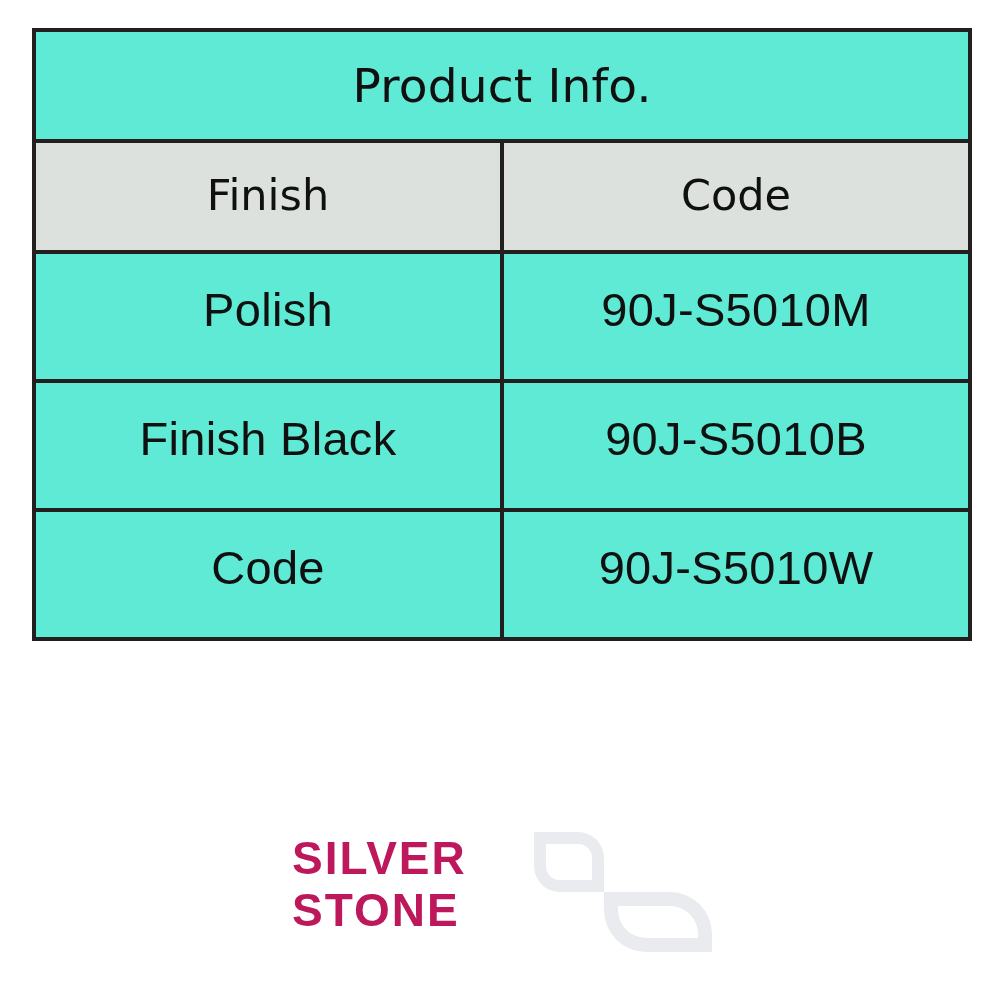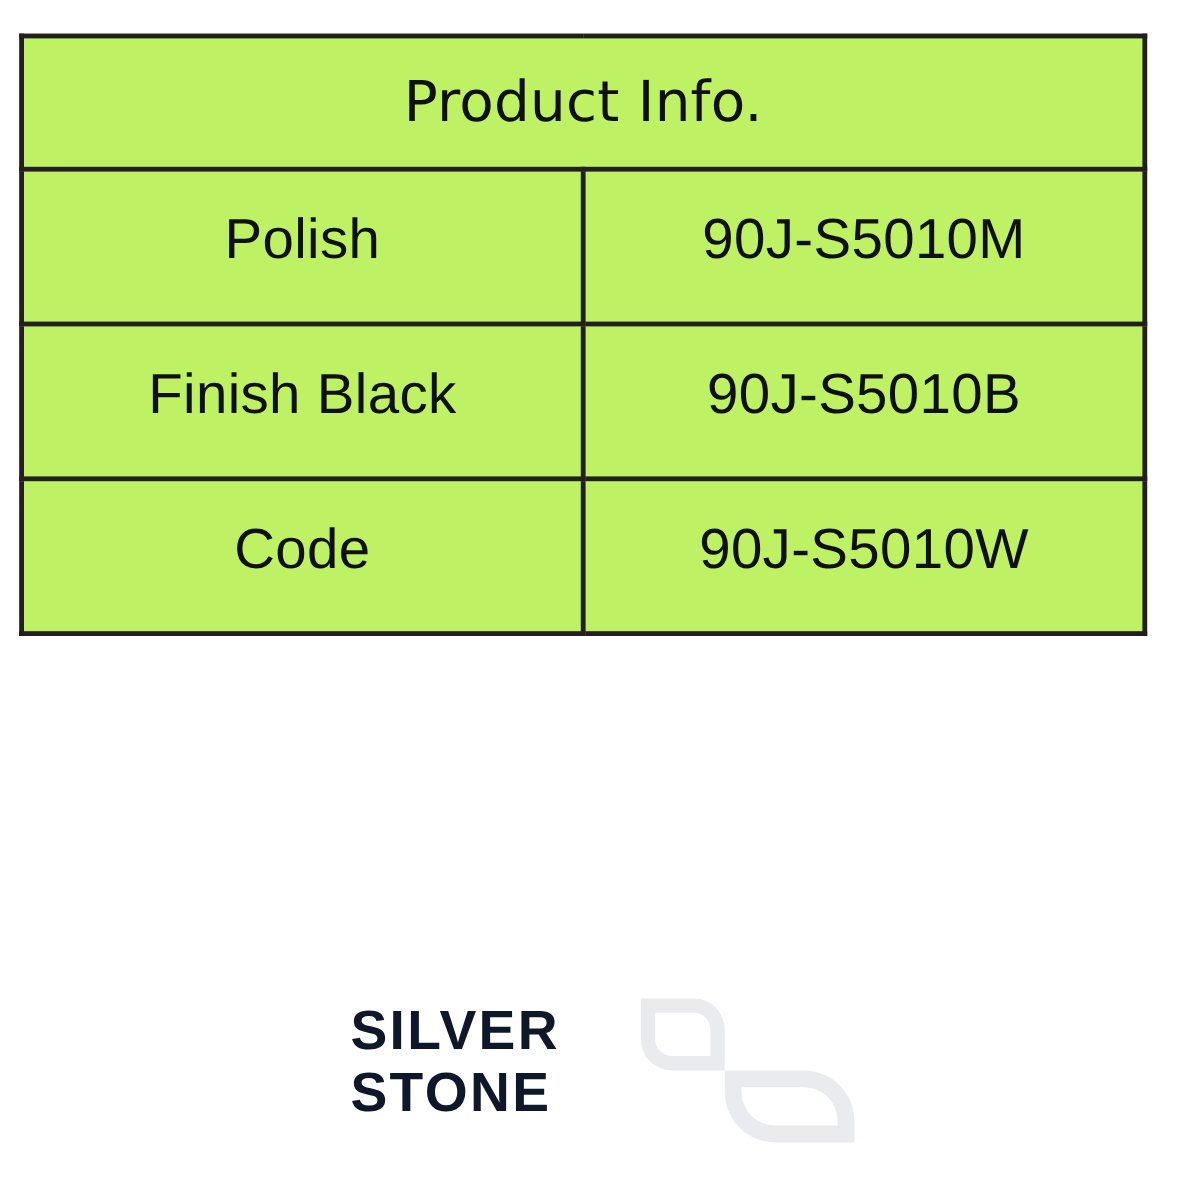--- a/index.html
+++ b/index.html
@@ -13,26 +13,26 @@
     height: 1000px;
     position: relative;
     overflow: hidden;
     font-family: "Liberation Sans", sans-serif;
     -webkit-font-smoothing: antialiased;
   }
 
   
   .spec-table {
     position: absolute;
-    left: 16px;
+    left: 32px;
     top: 28px;
     width: 936px;
     border-collapse: collapse;
     table-layout: fixed;
-    background: #bef264;
+    background: #5eead4;
   }
   .spec-table td {
     border: 4px solid #231f1e;
     padding: 0;
     text-align: center;
     vertical-align: middle;
     color: #101010;
   }
 
   
@@ -84,21 +84,21 @@
   .wm-text {
     position: absolute;
     left: 0;
     top: 0;
     width: 262px;
     font-family: "Liberation Sans", sans-serif;
     font-weight: 700;
     font-size: 46px;
     line-height: 52px;
     letter-spacing: 2px;
-    color: #0f172a;
+    color: #be185d;
   }
   .wm-line1 { text-align: left; }
   .wm-line2 { }
 
   .wm-logo {
     position: absolute;
     left: 212px;
     top: -4px;
     width: 218px;
     height: 128px;
@@ -109,20 +109,24 @@
 <body>
 
 <table class="spec-table">
   <colgroup>
     <col class="col-finish">
     <col class="col-code">
   </colgroup>
   <tbody>
     <tr>
       <td class="title-cell" colspan="2">Product Info.</td>
+    </tr>
+    <tr class="head-row">
+      <td>Finish</td>
+      <td>Code</td>
     </tr>
 
     <tr class="data-row">
       <td>Polish</td>
       <td>90J-S5010M</td>
     </tr>
     <tr class="data-row">
       <td>Finish Black</td>
       <td>90J-S5010B</td>
     </tr>

